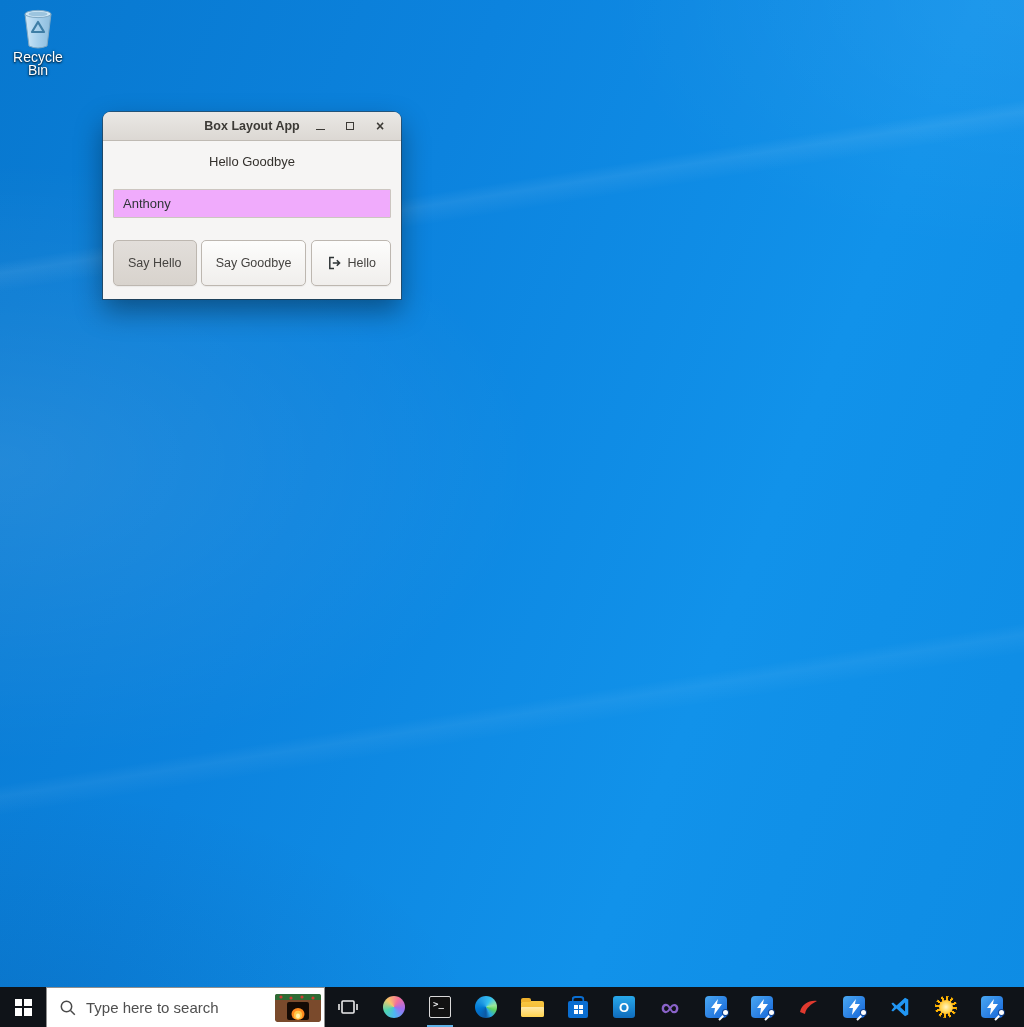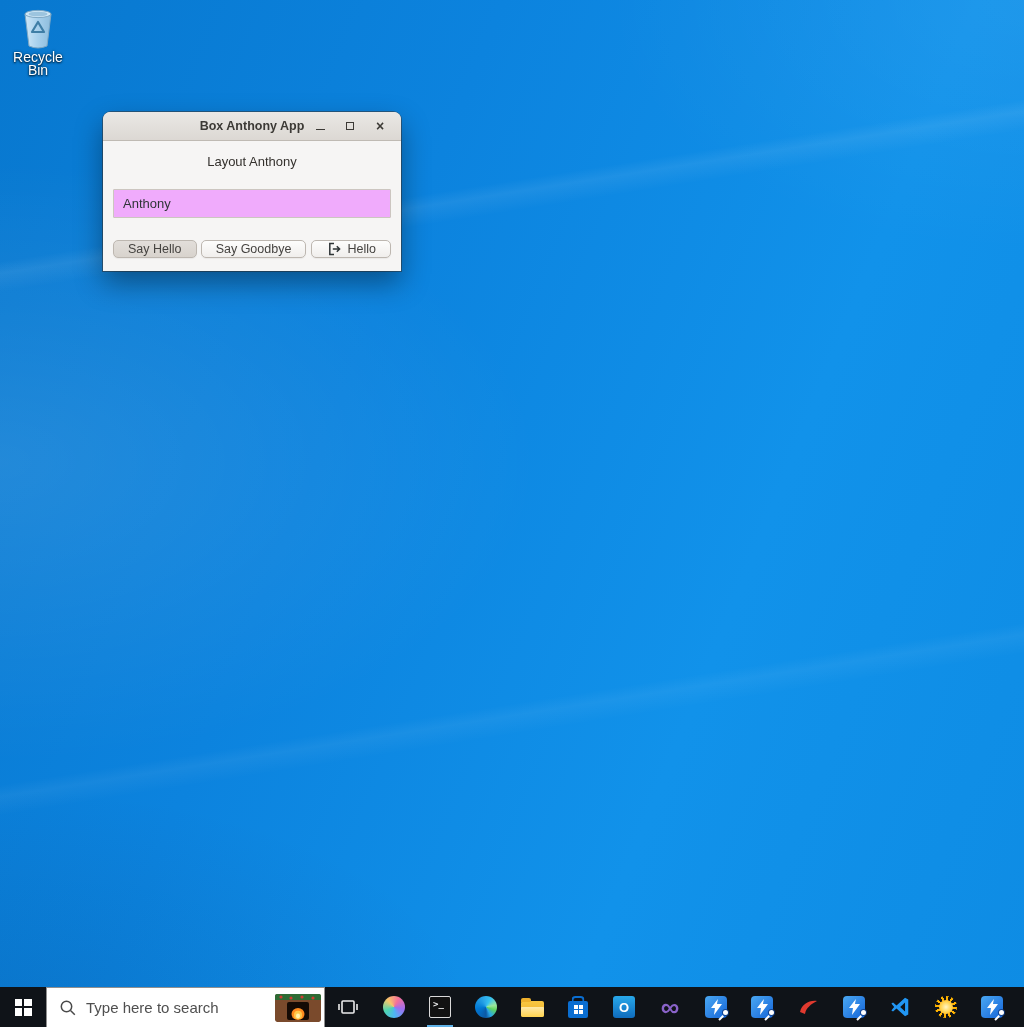--- a/index.html
+++ b/index.html
@@ -66,21 +66,21 @@
 
   .win-content { padding: 0 10px 13px; }
   .greeting { margin-top: 13px; text-align: center; font-size: 13px; color: #34312d; line-height: 16px; }
   .name-input {
     margin-top: 19px; width: 100%; height: 29px;
     border: 1px solid #ccc6c0; border-radius: 1px; background: #f0abfc;
     padding: 0 9px; font-size: 13px; color: #2e3436; font-family: inherit; outline: none;
   }
   .btn-row { margin-top: 22px; display: flex; justify-content: space-between; align-items: center; }
   .gtk-btn {
-    height: 18px; padding: 0 14px;
+    height: 46px; padding: 0 14px;
     border: 1px solid #bdb7b0; border-radius: 5px;
     background: linear-gradient(#fdfdfc, #f0eeec);
     font-size: 12.5px; color: #454340; font-family: inherit;
     display: flex; align-items: center; gap: 6px;
     box-shadow: 0 1px 1px rgba(0,0,0,0.05);
   }
   .gtk-btn.pressed { background: linear-gradient(#e2deda, #d8d3cd); }
   .quit-icon { display: block; }
 
   
@@ -183,33 +183,33 @@
       <path d="M7 8 L11 40 Q20 44 29 40 L33 8 Z" fill="url(#binG)" stroke="#7fa8c4" stroke-width="1"></path>
       <ellipse cx="20" cy="8" rx="13" ry="3.6" fill="#cfe7f6" stroke="#7fa8c4" stroke-width="1"></ellipse>
       <ellipse cx="20" cy="8" rx="9.5" ry="2.3" fill="#9cc4de"></ellipse>
       <path d="M20 16 L26 26 H14 Z" fill="none" stroke="#3f7ea6" stroke-width="2.2" stroke-linejoin="round"></path>
     </svg>
     <div class="icon-label">Recycle Bin</div>
   </div>
 
   <div class="window">
     <div class="titlebar">
-      <div class="win-title">Box Anthony App</div>
+      <div class="win-title">Box Layout App</div>
       <div class="win-controls">
         <button class="ctl">
             <span class="min-glyph"></span>
           </button>
         <button class="ctl">
             <span class="max-glyph"></span>
           </button>
         <button class="ctl close-glyph-btn">×</button>
       </div>
     </div>
     <div class="win-content">
-      <div class="greeting">Layout Anthony</div>
+      <div class="greeting">Hello Goodbye</div>
       <input class="name-input" type="text" value="Anthony" style="">
       <div class="btn-row">
         <button class="gtk-btn pressed">Say Hello</button>
         <button class="gtk-btn">Say Goodbye</button>
         <button class="gtk-btn">
           <svg class="quit-icon" width="16" height="16" viewBox="0 0 16 16">
             <path d="M8 2.5 H3.8 V13.5 H8" fill="none" stroke="#2e3436" stroke-width="1.5"></path>
             <path d="M6.8 8 H13.2 M10.8 5.2 L13.6 8 L10.8 10.8" fill="none" stroke="#2e3436" stroke-width="1.5"></path>
           </svg>
           <span>Hello</span>

